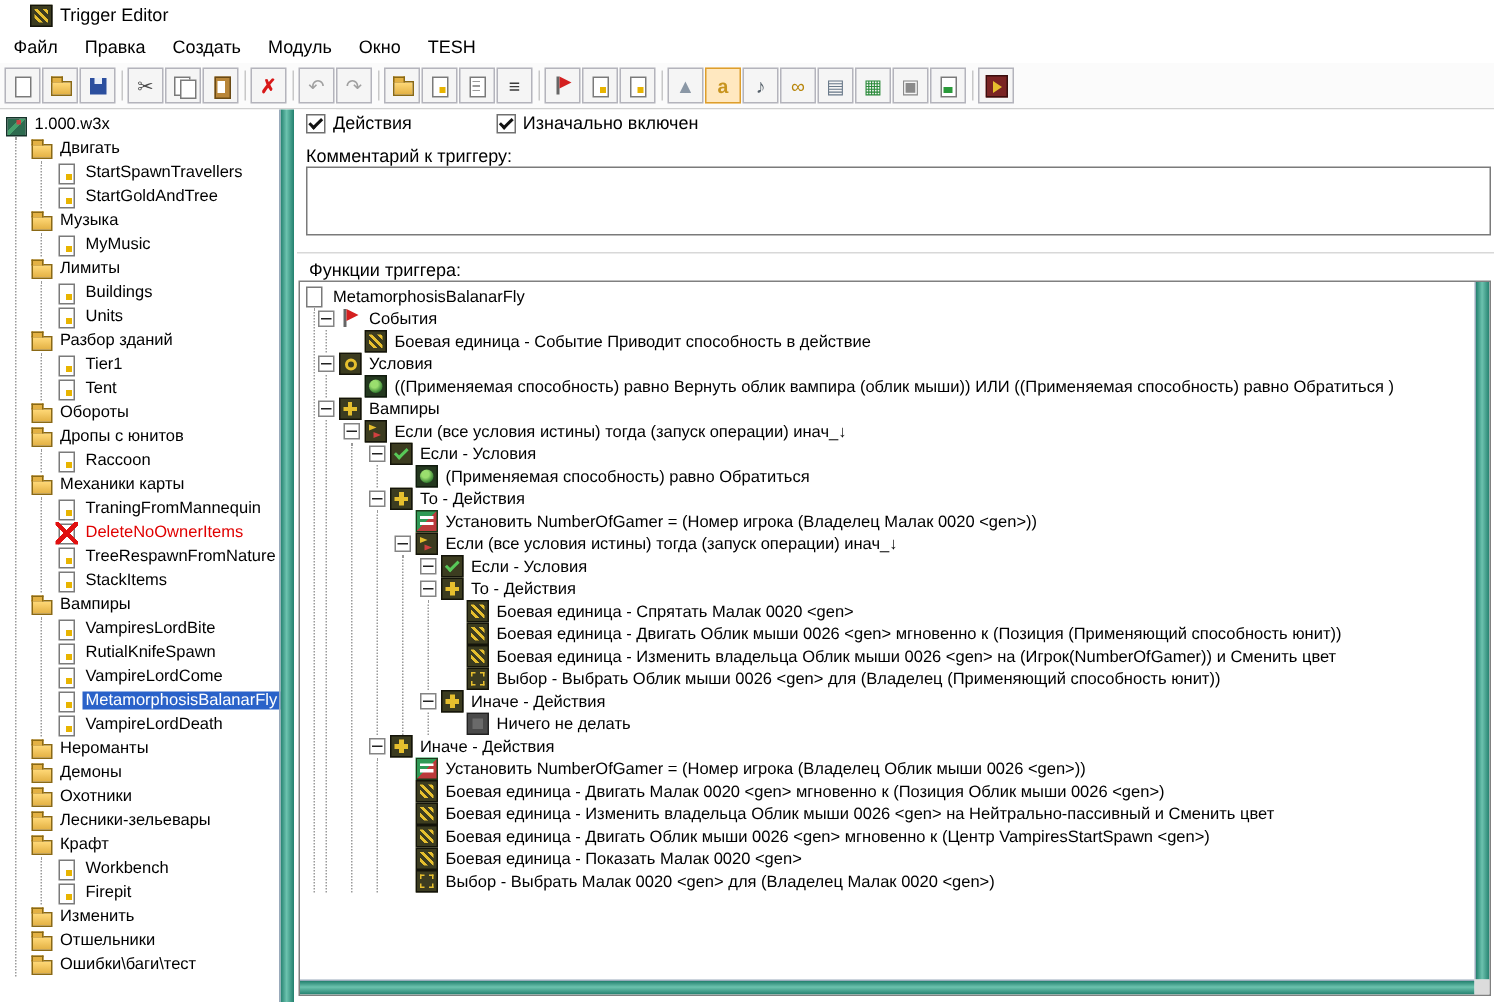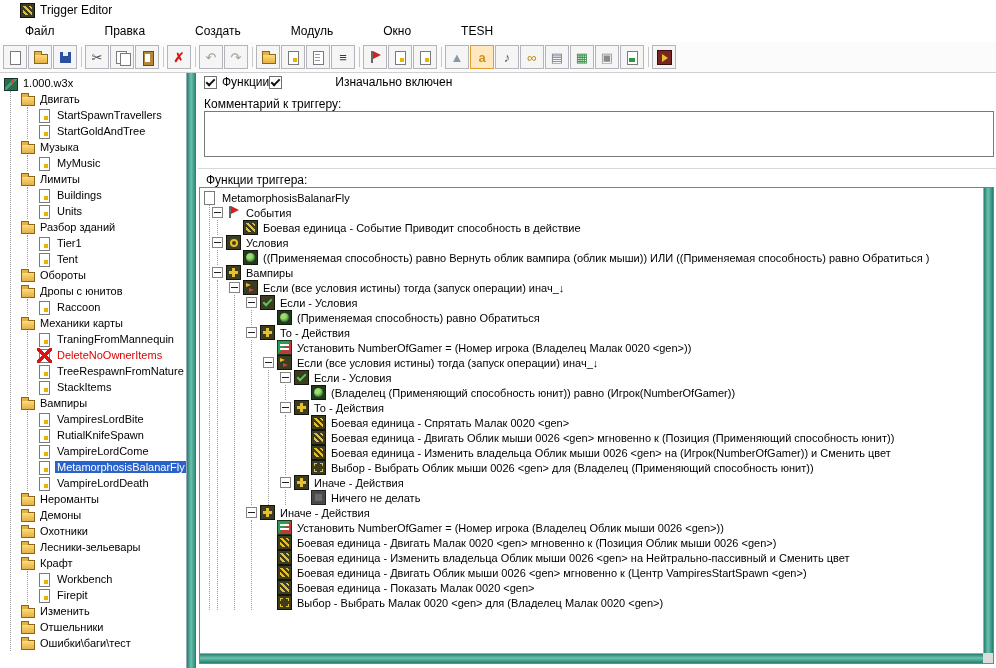--- a/index.html
+++ b/index.html
@@ -5,21 +5,21 @@
   html,body{margin:0;padding:0;background:#888;}
   .app{position:relative;width:996px;height:668px;background:#fff;overflow:hidden;
        font-family:"Liberation Sans",sans-serif;color:#000;}
 
   
   .titlebar{position:absolute;left:0;top:0;width:996px;height:20px;display:flex;align-items:center;
             padding-left:20px;box-sizing:border-box;background:#fff;}
   .title-text{font-size:12px;margin-left:5px;}
   .menubar{position:absolute;left:0;top:20px;width:996px;height:22px;display:flex;align-items:center;
            background:#fff;font-size:12px;}
-  .menu-item{padding:3px 25px;cursor:default;}
+  .menu-item{padding:3px 9px;cursor:default;}
   .toolbar{position:absolute;left:0;top:42px;width:996px;height:31px;display:flex;align-items:center;
            padding-left:3px;box-sizing:border-box;background:#fbfbfb;border-bottom:1px solid #d0d0d0;}
   .tb-btn{width:24px;height:24px;border:1px solid #b4b4bc;background:#f5f5f5;margin-right:1px;
           display:flex;align-items:center;justify-content:center;box-sizing:border-box;}
   .tb-btn.active{background:#ffe8c0;border-color:#dd9e2c;}
   .tb-sep{width:7px;height:24px;position:relative;}
   .tb-sep::before{content:"";position:absolute;left:3px;top:2px;bottom:2px;width:1px;background:#c8c8c8;}
   .glyph{font-size:13px;line-height:15px;text-align:center;width:15px;height:15px;display:inline-block;}
 
   
@@ -87,21 +87,21 @@
   .icon-testmap::after{content:"";position:absolute;left:5px;top:4px;border-top:4px solid transparent;
      border-bottom:4px solid transparent;border-left:6px solid #e6bf2e;}
 
   
   .left-panel{position:absolute;left:0;top:73px;width:224px;bottom:0;background:#fff;overflow:hidden;
               padding:2px 0 0 3px;box-sizing:border-box;}
   .left-scroll{left:186px;top:73px;bottom:0;}
   .right-panel{position:absolute;left:196px;top:73px;right:0;bottom:0;background:#fff;}
   .cbrow{position:absolute;left:8px;top:2px;display:flex;align-items:center;}
   .cb{display:flex;align-items:center;font-size:12px;cursor:default;}
-  .cb2{gap:48px;}
+  .cb2{margin-left:56px;}
   .cbbox{width:13px;height:13px;background:#fff;border:1px solid #707070;position:relative;margin-right:5px;box-sizing:border-box;}
   .cbbox.checked::after{content:"";position:absolute;left:1px;top:2px;width:7px;height:3px;
      border-left:2px solid #111;border-bottom:2px solid #111;transform:rotate(-45deg);}
   .comment-label{position:absolute;left:8px;top:24px;font-size:12px;}
   .comment-box{position:absolute;left:8px;top:38px;right:2px;height:46px;border:1px solid #7a7a7a;
      background:#fff;resize:none;outline:none;font-family:"Liberation Sans",sans-serif;font-size:12px;box-sizing:border-box;}
   .hsep{position:absolute;left:2px;right:0;top:95px;height:1px;background:#d8d8d8;}
   .functions-label{position:absolute;left:10px;top:100px;font-size:12px;}
   .func-box{position:absolute;left:3px;top:114px;right:2px;bottom:4px;border:1px solid #808080;background:#fff;overflow:hidden;}
   .ft{position:absolute;left:2px;top:2px;right:12px;bottom:12px;overflow:hidden;white-space:nowrap;}
@@ -394,21 +394,21 @@
           </div>
         </div>
       </div>
   </div>
   <div class="vscroll left-scroll"></div>
 
   <div class="right-panel">
     <div class="cbrow">
       <label class="cb">
         <span class="cbbox checked"></span>
-        <span class="cblabel">Функции</span>
+        <span class="cblabel">Действия</span>
       </label>
       <label class="cb cb2">
         <span class="cbbox checked"></span>
         <span class="cblabel">Изначально включен</span>
       </label>
     </div>
 
     <div class="comment-label">Комментарий к триггеру:</div>
     <textarea class="comment-box" style=""></textarea>
 
@@ -484,27 +484,20 @@
                   <div class="trow">
                     <span class="slot expander minus"></span>
                     <span class="ticon icon-ite"></span>
                     <span class="tlabel">Если (все условия истины) тогда (запуск операции) инач_↓</span>
                   </div>
                   <div class="tkids">
                     <div class="trow">
                       <span class="slot expander minus"></span>
                       <span class="ticon icon-if-cond"></span>
                       <span class="tlabel">Если - Условия</span>
-                    </div>
-                    <div class="tkids">
-                      <div class="trow">
-                        <span class="slot"></span>
-                        <span class="ticon icon-condition"></span>
-                        <span class="tlabel">(Владелец (Применяющий способность юнит)) равно (Игрок(NumberOfGamer))</span>
-                      </div>
                     </div>
                     <div class="trow">
                       <span class="slot expander minus"></span>
                       <span class="ticon icon-then-act"></span>
                       <span class="tlabel">То - Действия</span>
                     </div>
                     <div class="tkids">
                       <div class="trow">
                         <span class="slot"></span>
                         <span class="ticon icon-unit-action"></span>

